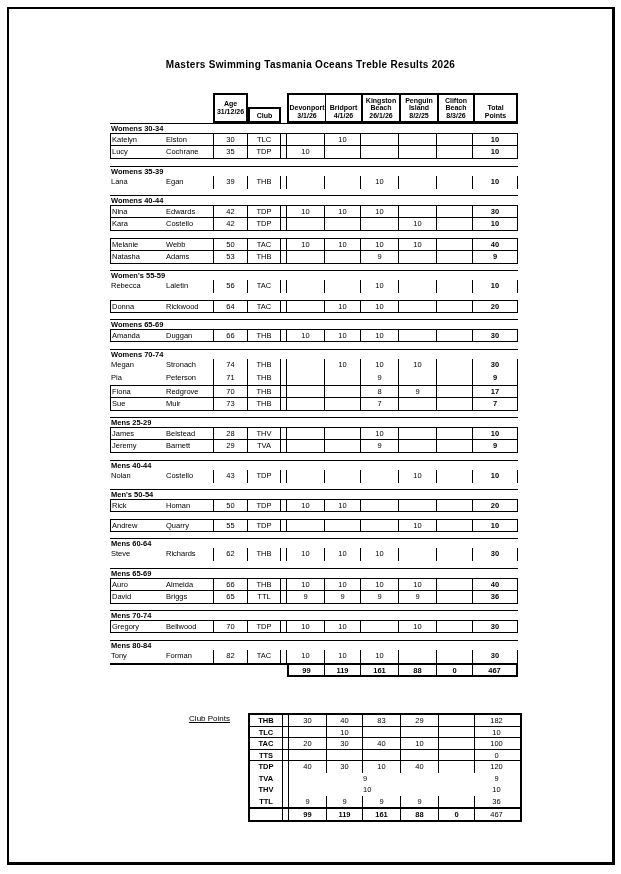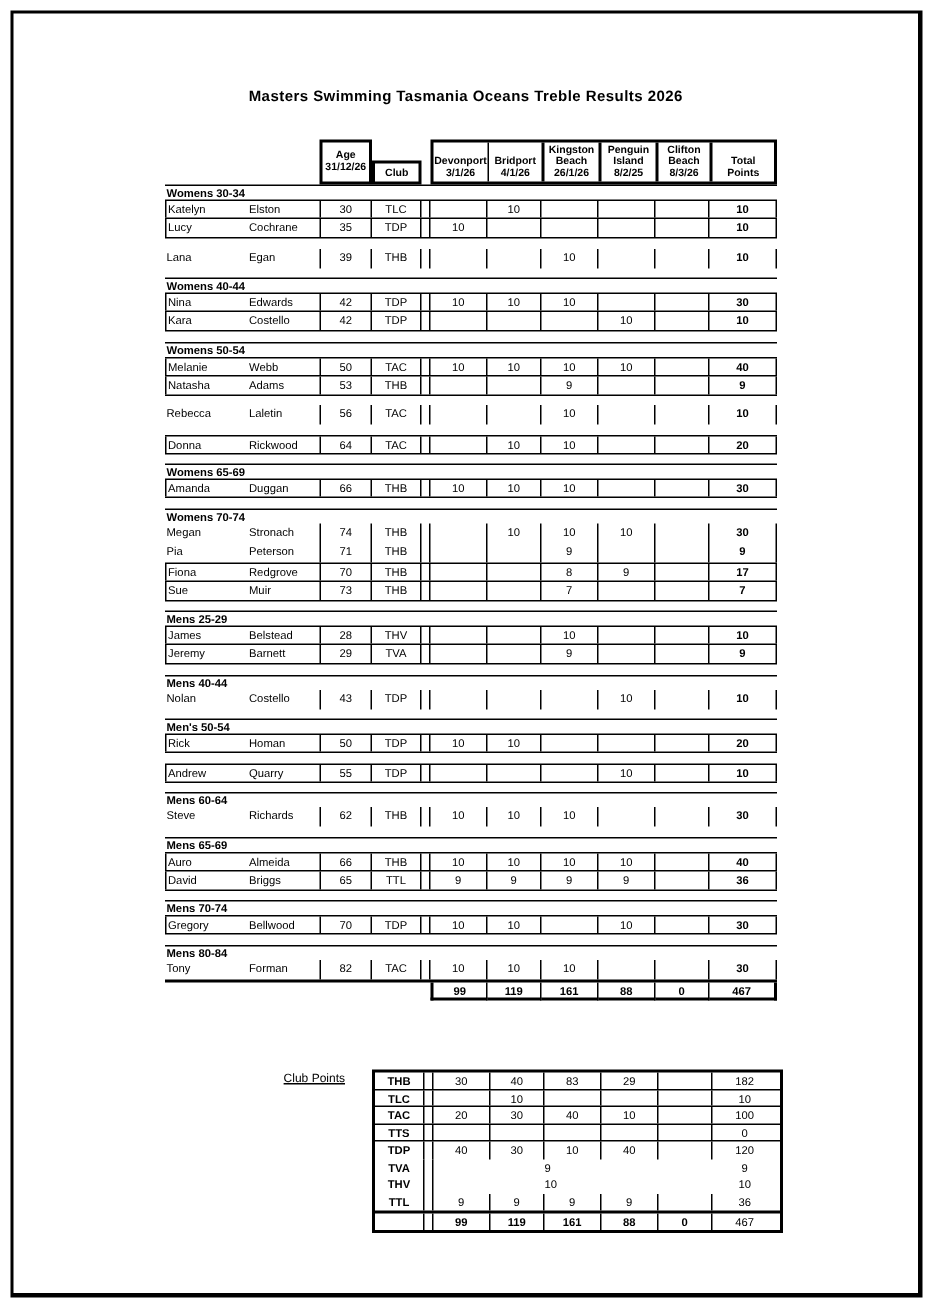--- a/index.html
+++ b/index.html
@@ -124,20 +124,21 @@
         <div class="clubc">TDP</div>
         <div class="gapc"></div>
         <div class="pc">10</div>
         <div class="pc"></div>
         <div class="pc"></div>
         <div class="pc"></div>
         <div class="pc"></div>
         <div class="totc">10</div>
       </div>
       <div class="gaprow"></div>
+      <div class="secrow">Womens 35-39</div>
       <div class="row sw">
         <div class="fname">Lana</div>
         <div class="lname">Egan</div>
         <div class="agec">39</div>
         <div class="clubc">THB</div>
         <div class="gapc"></div>
         <div class="pc"></div>
         <div class="pc"></div>
         <div class="pc">10</div>
         <div class="pc"></div>
@@ -166,21 +167,20 @@
         <div class="clubc">TDP</div>
         <div class="gapc"></div>
         <div class="pc"></div>
         <div class="pc"></div>
         <div class="pc"></div>
         <div class="pc">10</div>
         <div class="pc"></div>
         <div class="totc">10</div>
       </div>
       <div class="gaprow"></div>
-      <div class="secrow">Womens 50-54</div>
       <div class="row sw boxed bt">
         <div class="fname">Melanie</div>
         <div class="lname">Webb</div>
         <div class="agec">50</div>
         <div class="clubc">TAC</div>
         <div class="gapc"></div>
         <div class="pc">10</div>
         <div class="pc">10</div>
         <div class="pc">10</div>
         <div class="pc">10</div>
@@ -194,20 +194,21 @@
         <div class="clubc">THB</div>
         <div class="gapc"></div>
         <div class="pc"></div>
         <div class="pc"></div>
         <div class="pc">9</div>
         <div class="pc"></div>
         <div class="pc"></div>
         <div class="totc">9</div>
       </div>
       <div class="gaprow"></div>
+      <div class="secrow">Women's 55-59</div>
       <div class="row sw">
         <div class="fname">Rebecca</div>
         <div class="lname">Laletin</div>
         <div class="agec">56</div>
         <div class="clubc">TAC</div>
         <div class="gapc"></div>
         <div class="pc"></div>
         <div class="pc"></div>
         <div class="pc">10</div>
         <div class="pc"></div>

